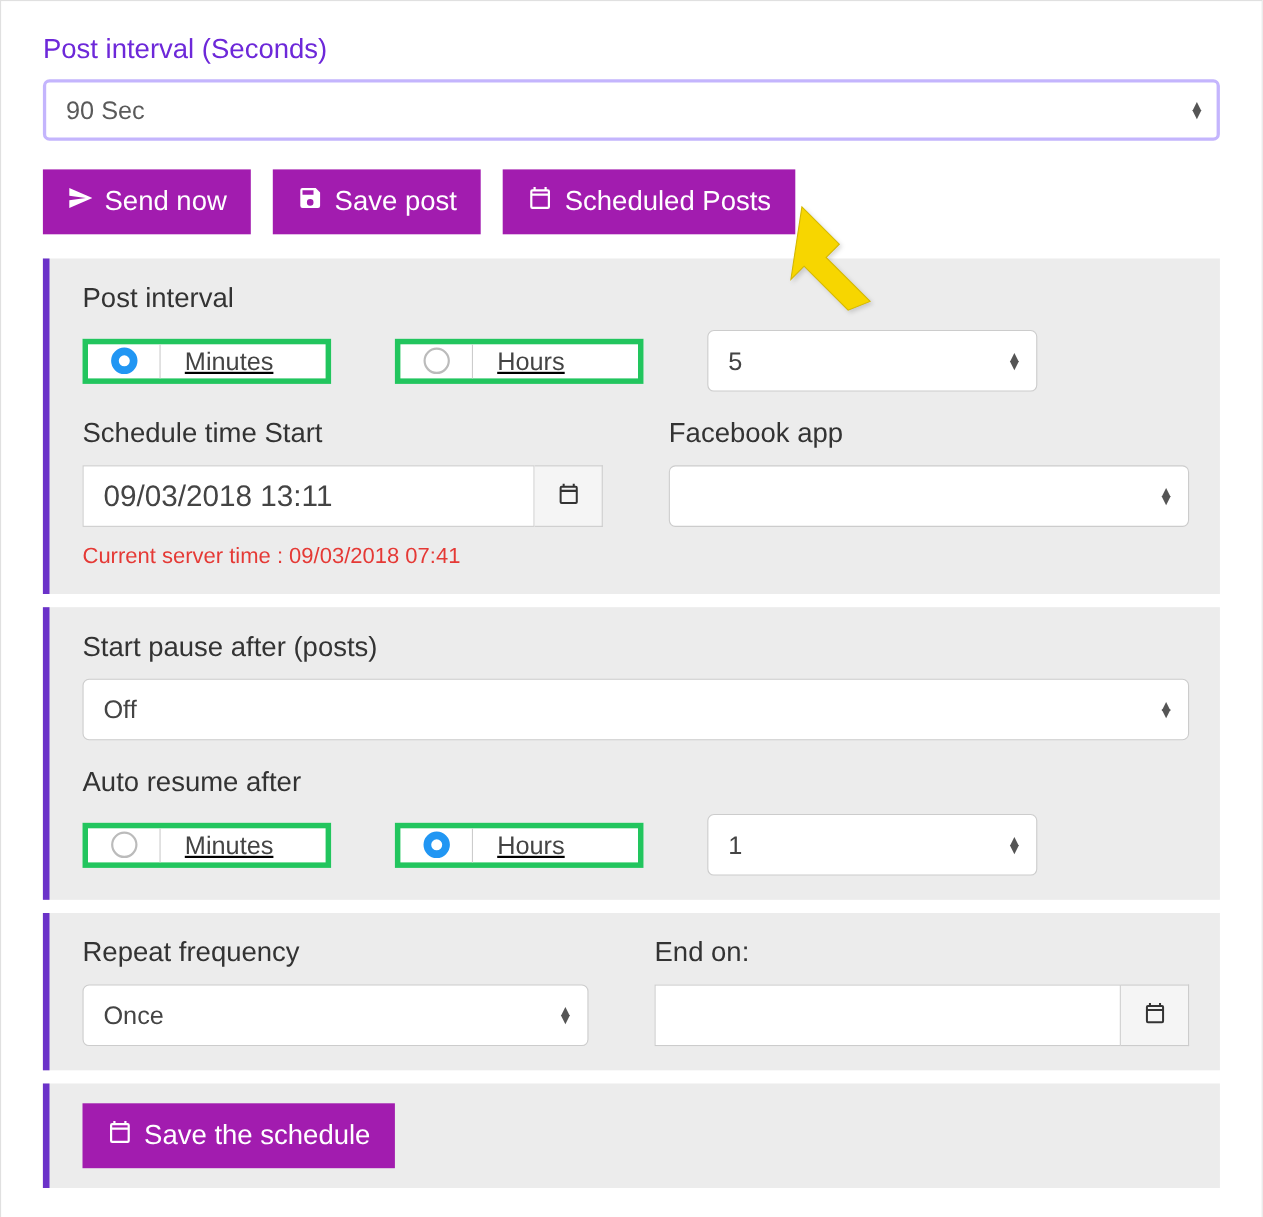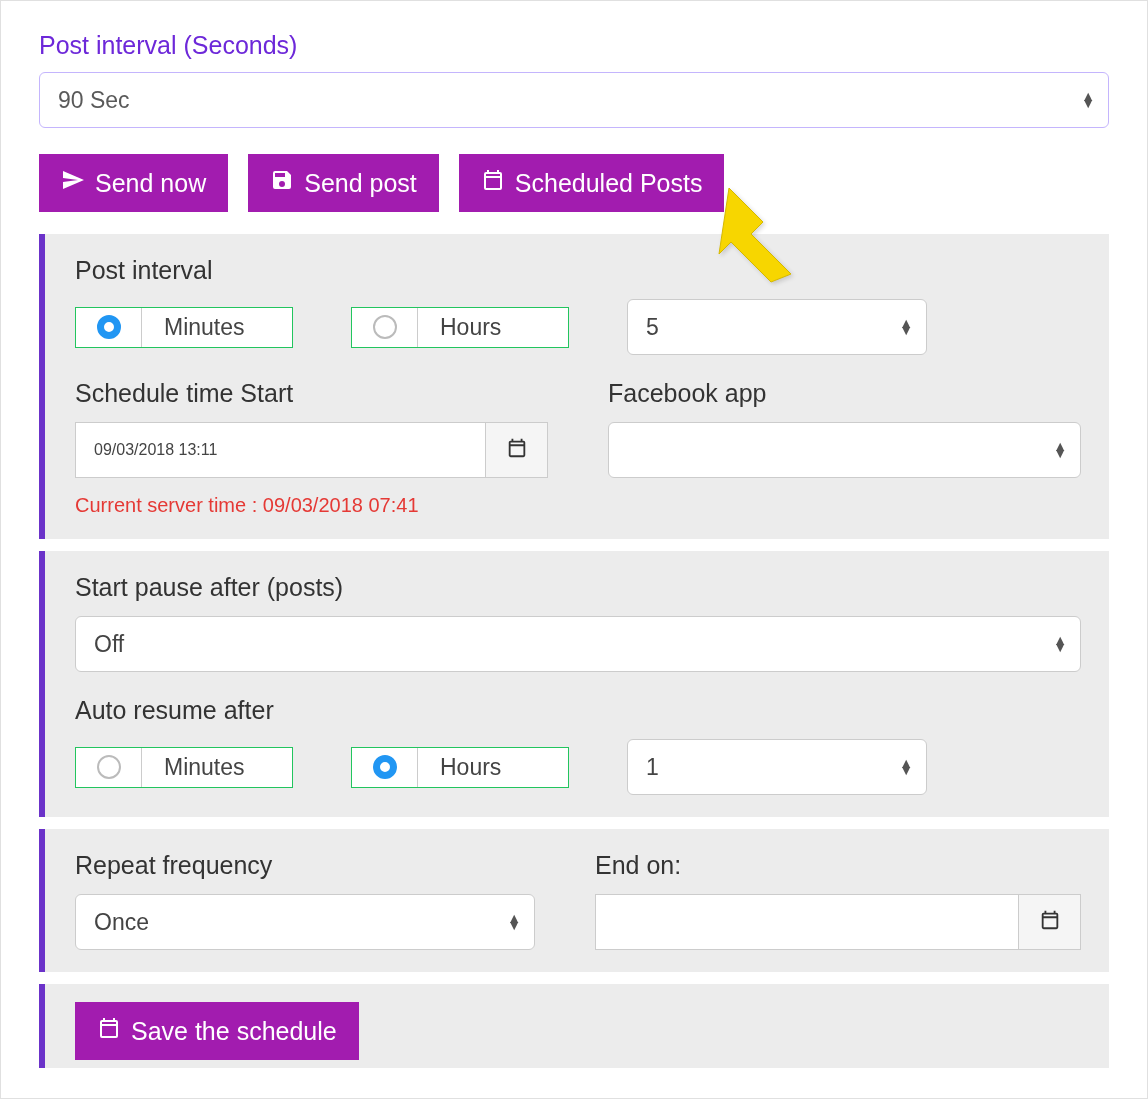--- a/index.html
+++ b/index.html
@@ -16,21 +16,21 @@
 }
 .label {
   font-size: 25px;
   color: #6d28d9;
   margin-bottom: 12px;
   display: block;
 }
 .main-select {
   width: 100%;
   height: 56px;
-  border: 1px solid #c4b5fd;
+  border: 3px solid #c4b5fd;
   border-radius: 6px;
   background: #fff;
   font-size: 23px;
   padding: 0 18px;
   color: #5a5a5a;
   appearance: none;
   -webkit-appearance: none;
   position: relative;
 }
 .select-wrapper {
@@ -88,22 +88,23 @@
 .panel-label {
   font-size: 25px;
   color: #333;
   margin-bottom: 14px;
   display: block;
 }
 .radio-group {
   display: flex;
   align-items: center;
   background: #fff;
-  border: 1px solid #22c55e;
+  border: 5px solid #22c55e;
   height: 41px;
+  text-decoration: underline;
 }
 .radio-box {
   width: 66px;
   height: 100%;
   border-right: 1px solid #ccc;
   display: flex;
   align-items: center;
   justify-content: center;
 }
 .radio-circle {
@@ -136,21 +137,21 @@
   -webkit-appearance: none;
 }
 .input-group {
   display: flex;
   height: 56px;
 }
 .text-input {
   flex: 1;
   border: 1px solid #ccc;
   background: #fff;
-  font-size: 16px;
+  font-size: 27px;
   padding: 0 18px;
   color: #444;
 }
 .addon {
   width: 62px;
   border: 1px solid #ccc;
   border-left: none;
   background: #f5f5f5;
   display: flex;
   align-items: center;
@@ -209,21 +210,21 @@
           </svg>
       </span>
       <span>Send now</span>
     </button>
     <button class="btn">
       <span>
         <svg width="24" height="24" viewBox="0 0 24 24">
             <path d="M17 3H5a2 2 0 0 0-2 2v14a2 2 0 0 0 2 2h14a2 2 0 0 0 2-2V7l-4-4zm-5 16a3 3 0 1 1 0-6 3 3 0 0 1 0 6zm3-10H5V5h10v4z"></path>
           </svg>
       </span>
-      <span>Send post</span>
+      <span>Save post</span>
     </button>
     <button class="btn">
       <span>
         <svg width="24" height="24" viewBox="0 0 24 24">
             <path d="M19 4h-1V2h-2v2H8V2H6v2H5a2 2 0 0 0-2 2v14a2 2 0 0 0 2 2h14a2 2 0 0 0 2-2V6a2 2 0 0 0-2-2zm0 16H5V10h14v10zM5 8V6h14v2H5z"></path>
           </svg>
       </span>
       <span>Scheduled Posts</span>
     </button>
 
@@ -338,21 +339,21 @@
               <svg width="22" height="22" viewBox="0 0 24 24" fill="#333">
                   <path d="M19 4h-1V2h-2v2H8V2H6v2H5a2 2 0 0 0-2 2v14a2 2 0 0 0 2 2h14a2 2 0 0 0 2-2V6a2 2 0 0 0-2-2zm0 16H5V10h14v10zM5 8V6h14v2H5z"></path>
                 </svg>
             </span>
           </div>
         </div>
       </div>
     </div>
   </div>
 
-  <div class="panel" style="margin-top:12px; padding-top:18px; padding-bottom:8px;">
+  <div class="panel" style="margin-top:12px; padding-top:18px; padding-bottom:18px;">
     <button class="btn">
       <span>
         <svg width="24" height="24" viewBox="0 0 24 24">
             <path d="M19 4h-1V2h-2v2H8V2H6v2H5a2 2 0 0 0-2 2v14a2 2 0 0 0 2 2h14a2 2 0 0 0 2-2V6a2 2 0 0 0-2-2zm0 16H5V10h14v10zM5 8V6h14v2H5z"></path>
           </svg>
       </span>
       <span>Save the schedule</span>
     </button>
   </div>
 

